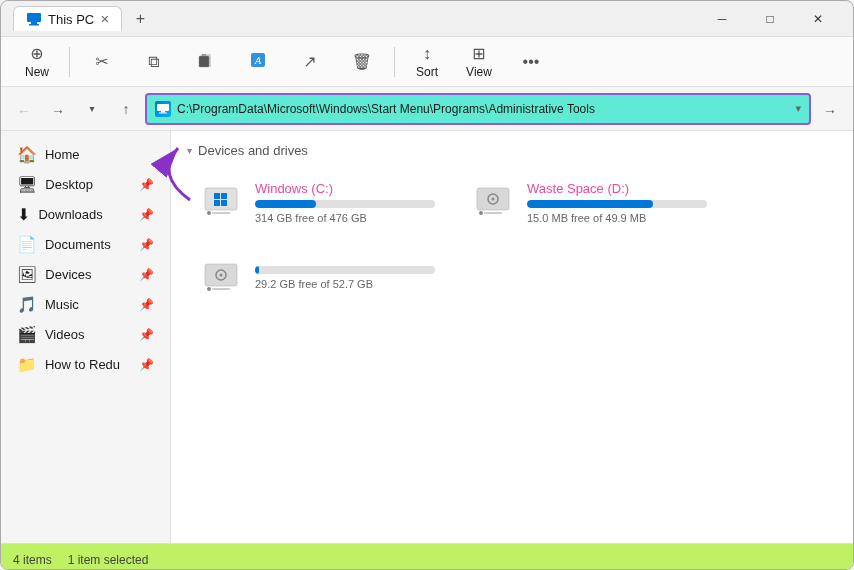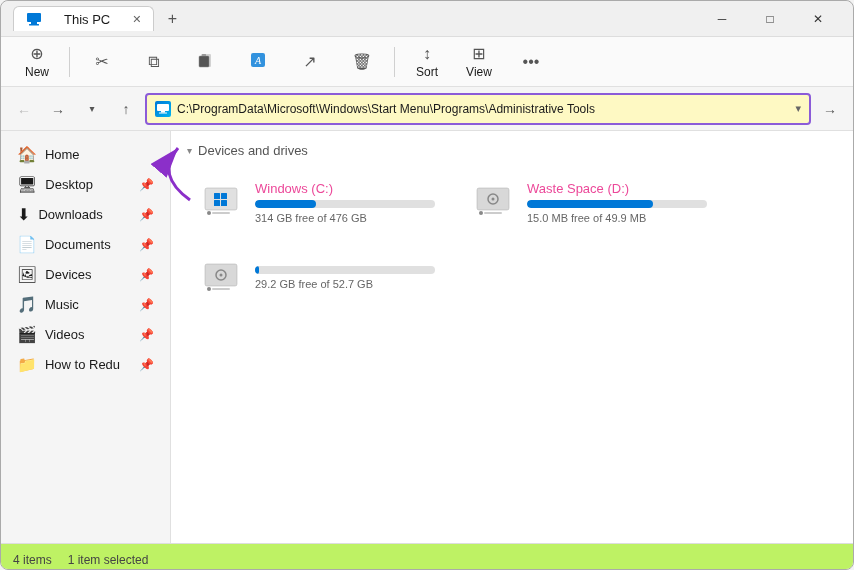--- a/index.html
+++ b/index.html
@@ -32,21 +32,21 @@
     .tab-active {
       background: #fff;
       border-radius: 6px 6px 0 0;
       padding: 4px 12px;
       font-size: 13px;
       color: #1a1a1a;
       border: 1px solid #ccc;
       border-bottom: none;
       display: flex;
       align-items: center;
-      gap: 22px;
+      gap: 6px;
     }
     .tab-close {
       font-size: 11px;
       color: #666;
       cursor: pointer;
     }
     .tab-add {
       width: 28px;
       height: 28px;
       display: flex;
@@ -129,21 +129,21 @@
       border-radius: 4px;
       cursor: pointer;
       color: #555;
       font-size: 14px;
     }
     .nav-btn.disabled { color: #bbb; cursor: default; }
     .address-bar {
       flex: 1;
       display: flex;
       align-items: center;
-      background: #fef9c3;
+      background: #5eead4;
       border: 2px solid #8b5bd8;
       border-radius: 4px;
       height: 32px;
       padding: 0 8px;
       gap: 6px;
       font-size: 13px;
       color: #1a1a1a;
       justify-content: center;
     }
     .address-icon {

